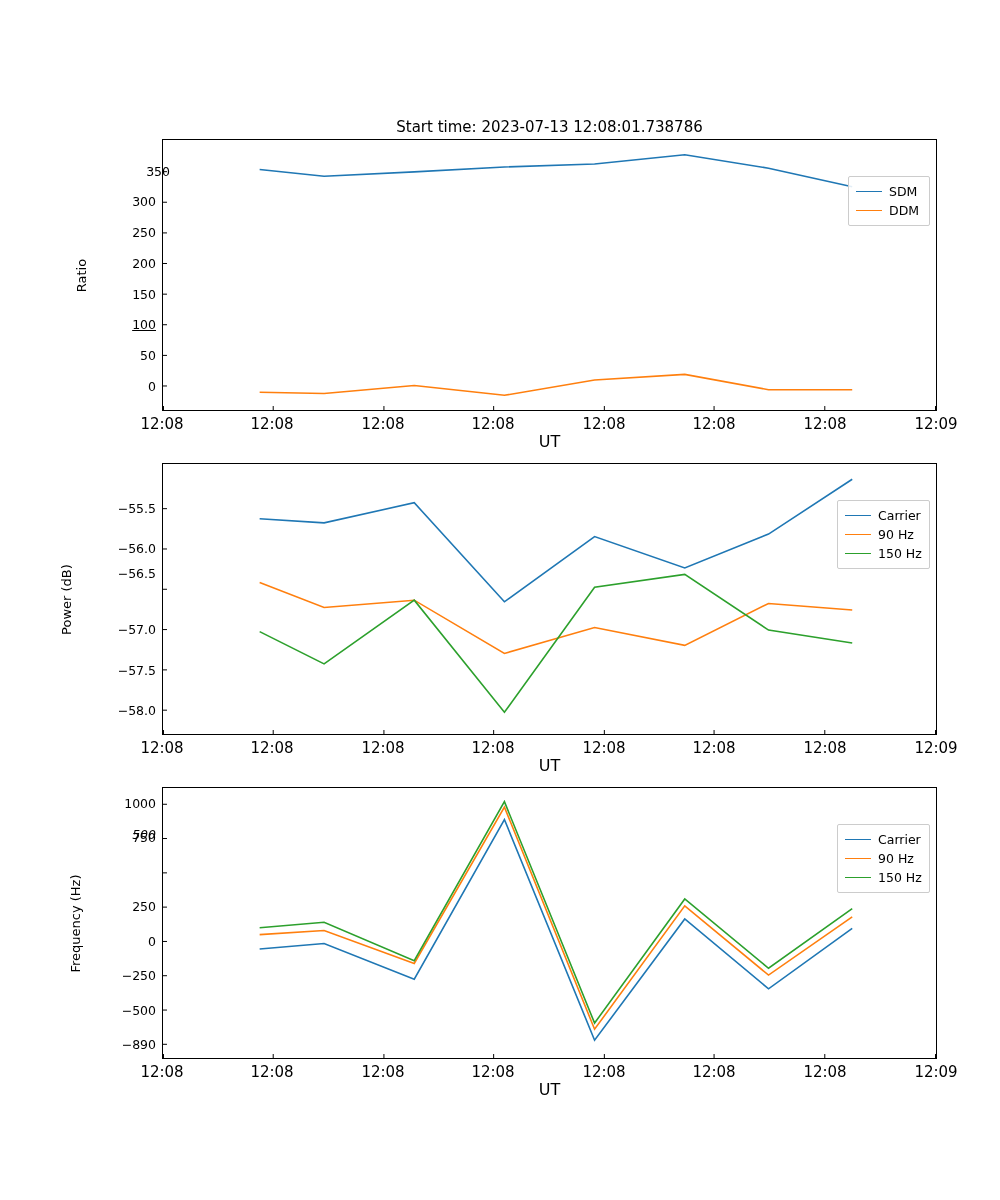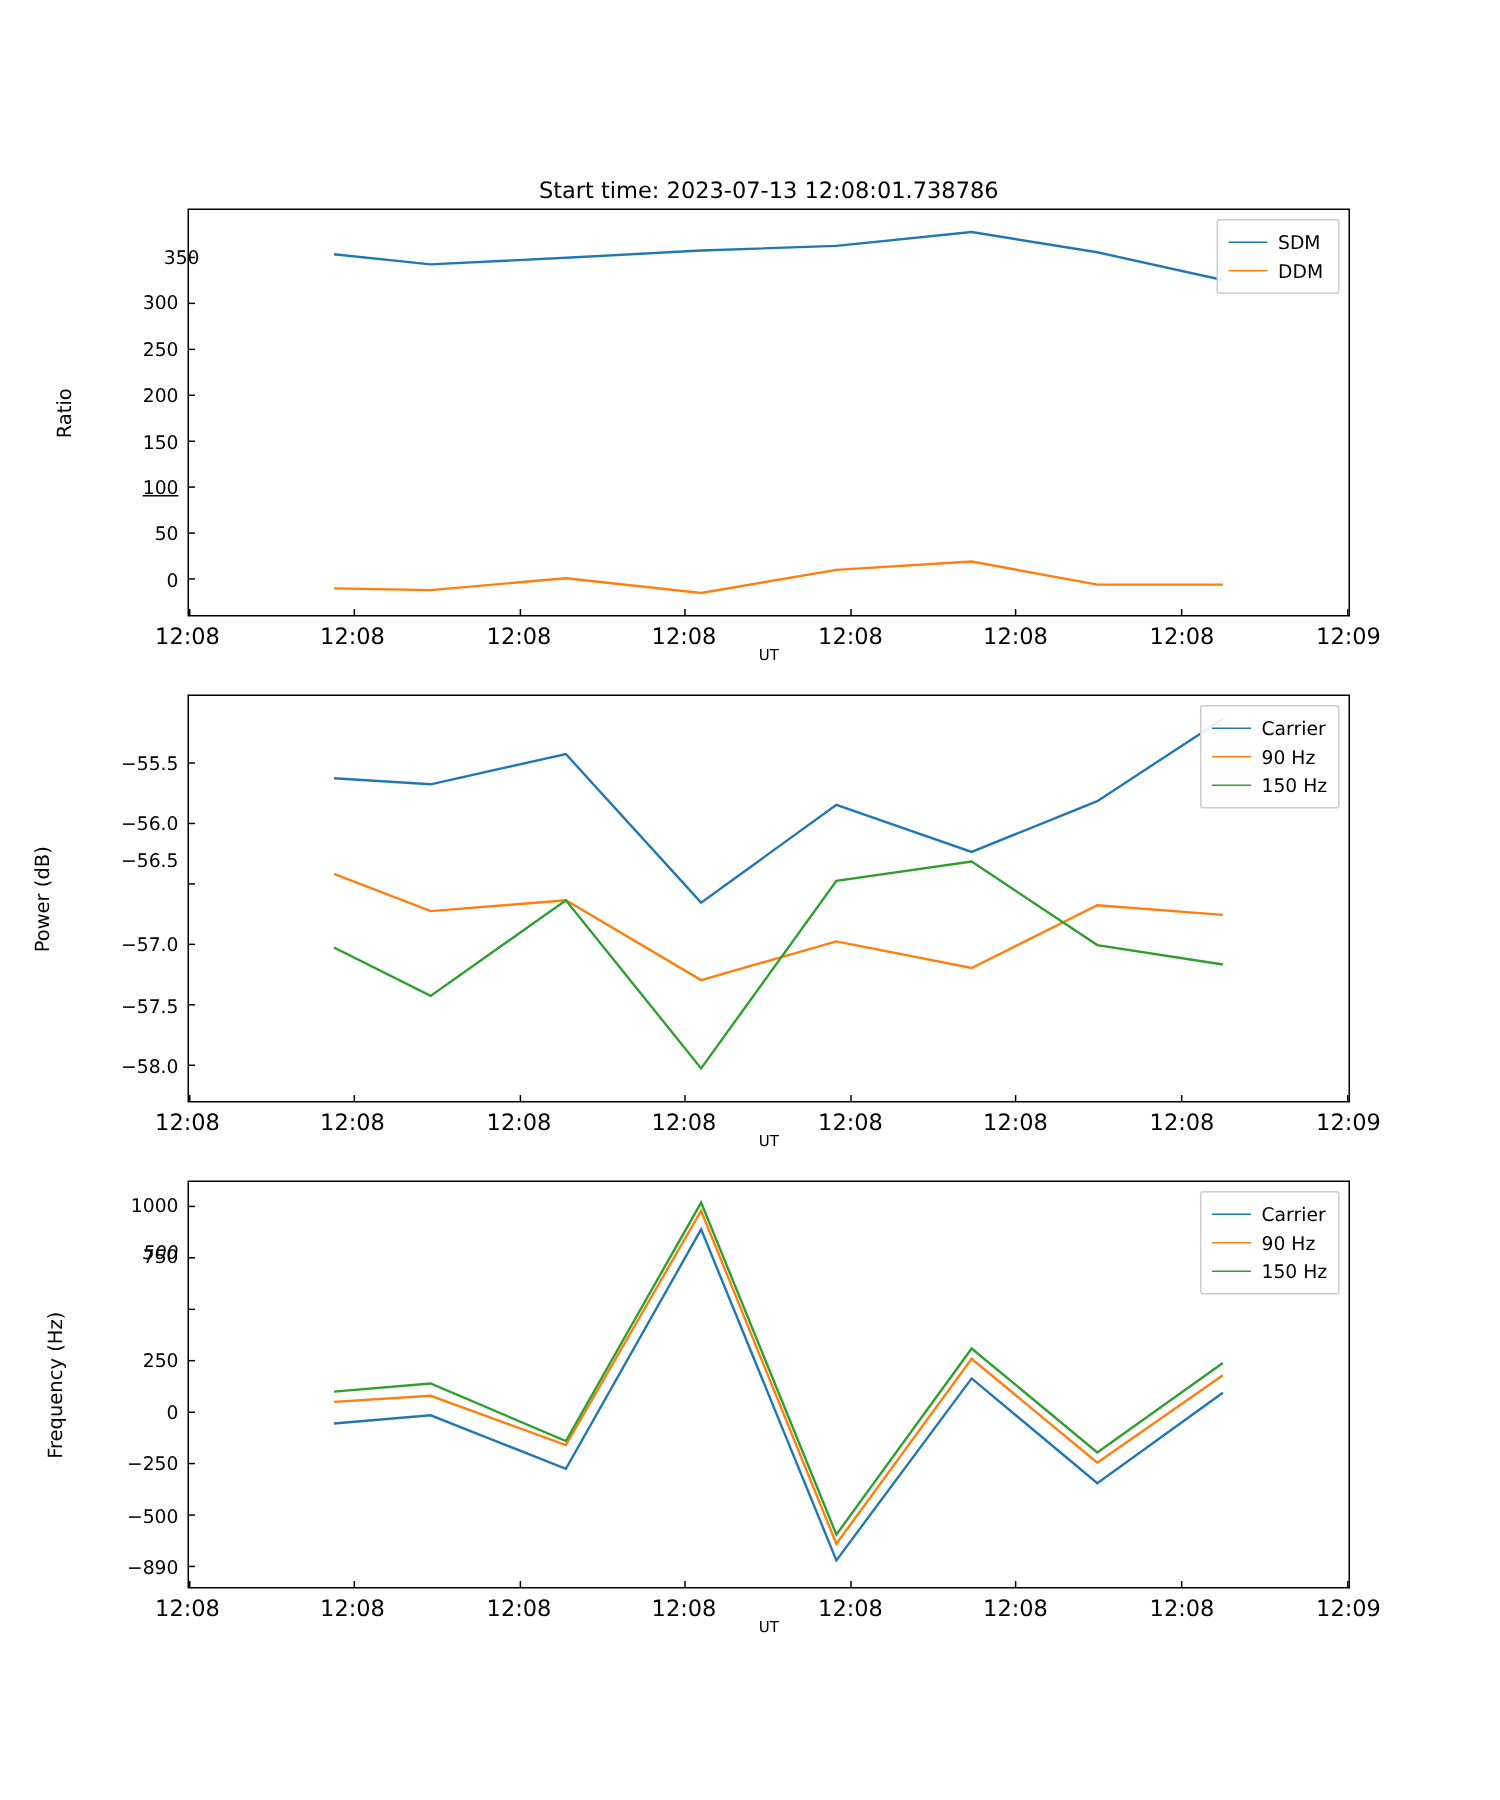--- a/index.html
+++ b/index.html
@@ -11,20 +11,21 @@
     width: 1000px;
     height: 1200px;
     font-family: "DejaVu Sans", sans-serif;
     color: #000000;
     overflow: hidden;
   }
   .figure {
     position: relative;
     width: 874px;
     height: 1200px;
+    padding-left: 37px;
   }
   .panel {
     position: absolute;
   }
   .axes {
     position: absolute;
     box-sizing: border-box;
     border: 1px solid #000000;
     background: #ffffff;
   }
@@ -39,21 +40,21 @@
   .title {
     position: absolute;
     text-align: center;
     font-size: 15px;
     color: #000000;
     white-space: nowrap;
   }
   .xlabel {
     position: absolute;
     text-align: center;
-    font-size: 10px;
+    font-size: 16px;
     white-space: nowrap;
   }
   .ylabel {
     position: absolute;
     font-size: 13px;
     white-space: nowrap;
     transform-origin: 50% 50%;
     transform: rotate(-90deg);
     text-align: center;
   }
@@ -69,20 +70,21 @@
     text-align: right;
     white-space: nowrap;
   }
   .legend {
     position: absolute;
     box-sizing: border-box;
     border: 1px solid #cccccc;
     background: rgba(255,255,255,0.88);
     border-radius: 2px;
     padding: 5px 7px 5px 7px;
+    margin-top: 30px;
   }
   .legend-row {
     display: flex;
     align-items: center;
     height: 19px;
   }
   .legend-swatch {
     width: 26px;
     height: 0;
     border-top-width: 1.6px;

